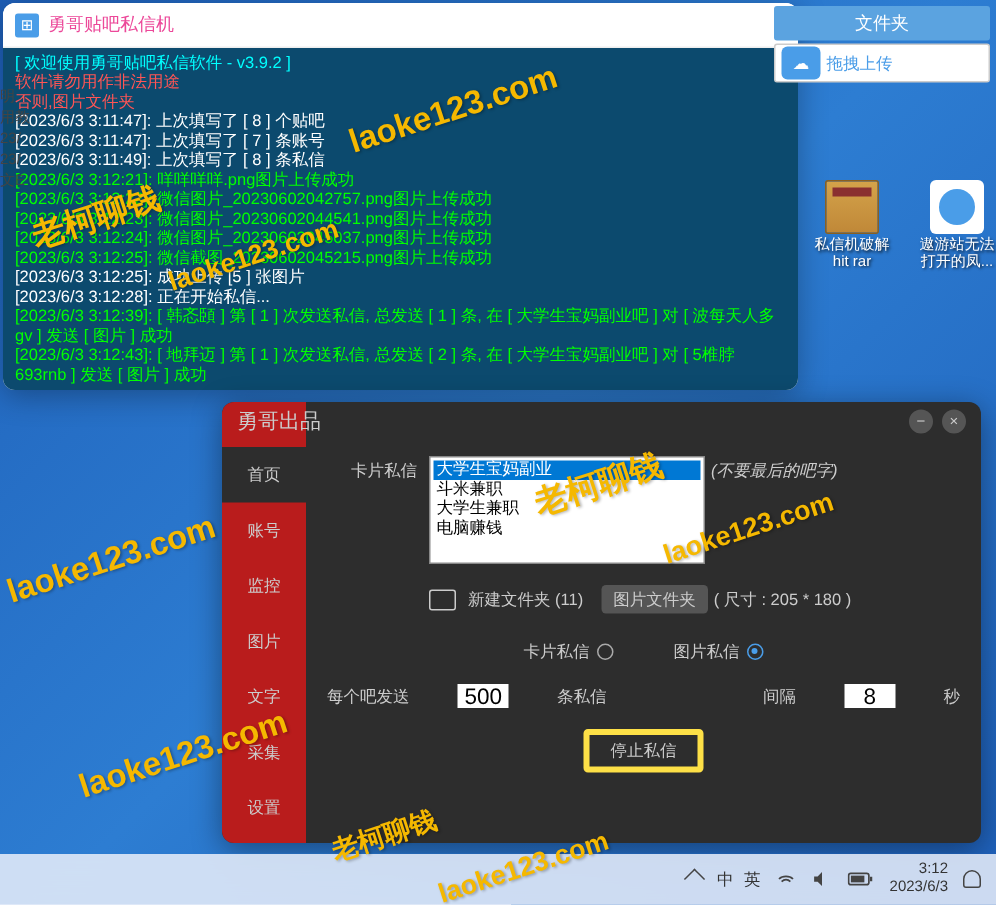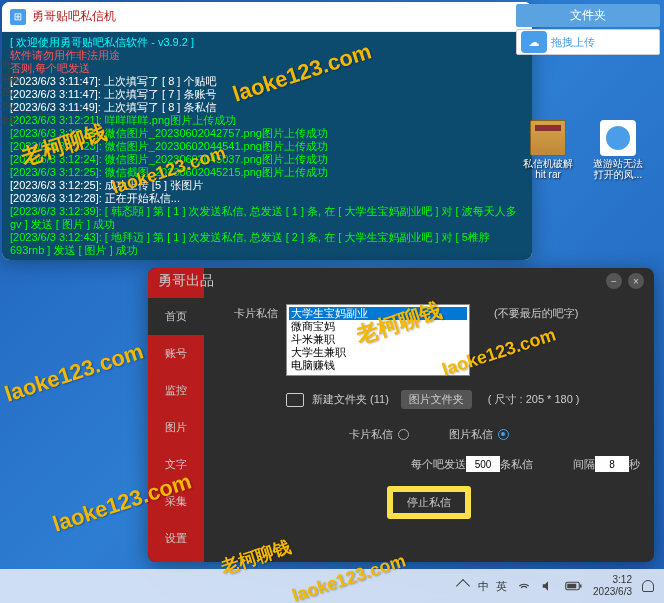--- a/index.html
+++ b/index.html
@@ -1,35 +1,35 @@
 <!DOCTYPE html>
 <html><head>
 <meta charset="utf-8">
 <style>
 * { margin: 0; padding: 0; box-sizing: border-box; font-family: "Microsoft YaHei", sans-serif; }
 body { width: 664px; height: 603px; background: linear-gradient(135deg, #1e5fb8 0%, #2d7dd2 50%, #1e5fb8 100%); position: relative; overflow: hidden; }
 
 .console-window { position: absolute; top: 2px; left: 2px; width: 530px; height: 258px; background: #fff; border-radius: 8px; box-shadow: 0 4px 20px rgba(0,0,0,0.3); overflow: hidden; }
 .console-titlebar { height: 30px; background: #fff; display: flex; align-items: center; padding: 0 8px; border-bottom: 1px solid #eee; }
 .console-icon { width: 16px; height: 16px; background: #4a9de8; border-radius: 2px; margin-right: 6px; display: flex; align-items: center; justify-content: center; color: #fff; font-size: 10px; }
-.console-title { font-size: 12px; color: #b91c1c; }
+.console-title { font-size: 12px; color: #ec4899; }
 .console-body { background: #0c4a6e; height: 228px; padding: 4px 8px; font-family: Consolas, monospace; font-size: 11px; line-height: 13px; overflow: hidden; }
 .line-cyan { color: #00ffff; }
 .line-red { color: #ff5555; }
 .line-green { color: #00ff00; }
 .line-white { color: #ffffff; }
 
 .folder-panel { position: absolute; top: 4px; right: 4px; width: 144px; }
 .folder-header { background: #5ba3e0; color: #fff; font-size: 12px; text-align: center; padding: 3px; border-radius: 2px; margin-bottom: 2px; }
 .folder-upload { background: #fff; height: 26px; display: flex; align-items: center; border: 1px solid #ccc; border-radius: 2px; margin-bottom: 2px; }
 .upload-icon { width: 26px; height: 22px; background: #4a9de8; border-radius: 4px; margin: 0 4px; display: flex; align-items: center; justify-content: center; color: #fff; font-size: 11px; }
 .upload-text { font-size: 11px; color: #4a9de8; }
 .file-header { background: #5ba3e0; color: #fff; font-size: 12px; text-align: center; padding: 3px; border-radius: 2px; }
 
-.desktop-icons { position: absolute; top: 120px; right: 20px; display: flex; gap: 18px; }
+.desktop-icons { position: absolute; top: 120px; right: 0; display: flex; gap: 18px; }
 .desktop-icon { display: flex; flex-direction: column; align-items: center; width: 52px; }
 .di-rar { width: 36px; height: 36px; background: linear-gradient(#d4a34a, #c08838); border: 1px solid #8a6020; border-radius: 2px; position: relative; }
 .di-rar::before { content: ""; position: absolute; top: 4px; left: 4px; right: 4px; height: 6px; background: #8a3030; }
 .di-globe { width: 36px; height: 36px; background: #fff; border-radius: 4px; display: flex; align-items: center; justify-content: center; }
 .di-globe::before { content: ""; width: 24px; height: 24px; background: #4a9de8; border-radius: 50%; }
 .di-label { font-size: 10px; color: #fff; text-align: center; margin-top: 2px; text-shadow: 1px 1px 2px rgba(0,0,0,0.8); line-height: 11px; }
 
 .settings-window { position: absolute; top: 268px; left: 148px; width: 506px; height: 294px; background: #2d2d2d; border-radius: 8px; box-shadow: 0 4px 20px rgba(0,0,0,0.4); display: flex; overflow: hidden; }
 .settings-titlebar { position: absolute; top: 0; left: 0; right: 0; height: 26px; display: flex; align-items: center; justify-content: space-between; padding: 0 10px; }
 .settings-title { color: #ccc; font-size: 14px; }
@@ -37,33 +37,33 @@
 .ctrl-btn { width: 16px; height: 16px; border-radius: 50%; background: #555; color: #ccc; display: flex; align-items: center; justify-content: center; font-size: 10px; cursor: pointer; }
 .settings-sidebar { width: 56px; background: #b91c1c; padding-top: 30px; display: flex; flex-direction: column; }
 .sidebar-item { color: #ccc; font-size: 11px; text-align: center; padding: 11px 0; cursor: pointer; }
 .sidebar-item.active { background: #2d2d2d; }
 .settings-main { flex: 1; padding: 36px 14px 10px; color: #ccc; font-size: 11px; }
 .row { display: flex; align-items: flex-start; margin-bottom: 14px; }
 .row-label { width: 68px; text-align: right; padding-right: 8px; padding-top: 2px; white-space: nowrap; }
 .tieba-list { width: 184px; height: 72px; background: #fff; color: #000; font-size: 11px; padding: 2px; border: 1px solid #888; }
 .tieba-list div { padding: 0 2px; line-height: 13px; }
 .tieba-list .sel { background: #0078d4; color: #fff; }
-.row-hint { margin-left: 24px; color: #ccc; padding-top: 2px; }
+.row-hint { margin-left: 4px; color: #ccc; padding-top: 2px; font-style: italic; }
 .folder-row { display: flex; align-items: center; margin-left: 68px; margin-bottom: 18px; }
 .folder-ico { width: 18px; height: 14px; border: 1.5px solid #ccc; border-radius: 2px; margin-right: 8px; }
 .folder-name { margin-right: 12px; }
-.pic-folder-btn { background: #555; padding: 2px 8px; border-radius: 3px; margin-right: 16px; cursor: pointer; }
+.pic-folder-btn { background: #555; padding: 2px 8px; border-radius: 3px; margin-right: 4px; cursor: pointer; }
 .radio-row { display: flex; justify-content: center; align-items: center; gap: 40px; margin-bottom: 14px; }
 .radio-opt { display: flex; align-items: center; gap: 5px; }
 .radio { width: 11px; height: 11px; border-radius: 50%; border: 1.5px solid #aaa; position: relative; }
 .radio.checked { border-color: #4a9de8; }
 .radio.checked::after { content: ""; position: absolute; top: 2px; left: 2px; width: 4px; height: 4px; background: #4a9de8; border-radius: 50%; }
-.send-row { display: flex; justify-content: flex-end; align-items: center; gap: 0; margin-bottom: 14px; }
-.num-input { width: 34px; height: 16px; background: #fff; color: #000; text-align: center; font-size: 10px; border: none; }
-.stop-btn { display: block; margin: 0 auto; background: #2d2d2d; color: #ccc; border: 6px solid #fde047; padding: 3px 14px; font-size: 11px; border-radius: 3px; cursor: pointer; }
+.send-row { display: flex; justify-content: space-between; align-items: center; gap: 20px; margin-bottom: 14px; }
+.num-input { width: 34px; height: 16px; background: #fff; color: #000; text-align: center; font-size: 15px; border: none; }
+.stop-btn { display: block; margin: 0 auto; background: #2d2d2d; color: #ccc; border: 4px solid #fde047; padding: 3px 14px; font-size: 11px; border-radius: 3px; cursor: pointer; }
 
 .watermark { position: absolute; color: #f5b800; font-weight: bold; pointer-events: none; text-shadow: 1px 1px 2px rgba(0,0,0,0.3); }
 .wm-large { font-size: 22px; }
 .wm-med { font-size: 18px; }
 
 .taskbar { position: absolute; bottom: 0; left: 0; right: 0; height: 34px; background: rgba(235,240,250,0.85); backdrop-filter: blur(10px); display: flex; align-items: center; justify-content: flex-end; padding: 0 10px; gap: 10px; font-size: 11px; color: #333; }
 .tb-item { display: flex; align-items: center; gap: 2px; }
 .tb-ico { width: 14px; height: 14px; }
 .tb-time { text-align: right; line-height: 12px; font-size: 10px; }
 .chevron { width: 10px; height: 10px; border-left: 1.5px solid #444; border-top: 1.5px solid #444; transform: rotate(45deg); }
@@ -75,21 +75,21 @@
 <body>
 
 <div class="console-window">
   <div class="console-titlebar">
     <div class="console-icon">⊞</div>
     <div class="console-title">勇哥贴吧私信机</div>
   </div>
   <div class="console-body" id="console-body">
       <div class="line-cyan">[ 欢迎使用勇哥贴吧私信软件 - v3.9.2 ]</div>
       <div class="line-red">软件请勿用作非法用途</div>
-      <div class="line-red">否则,每个吧发送</div>
+      <div class="line-red">否则,图片文件夹</div>
       <div class="line-white">[2023/6/3 3:11:47]: 上次填写了 [ 8 ] 个贴吧</div>
       <div class="line-white">[2023/6/3 3:11:47]: 上次填写了 [ 7 ] 条账号</div>
       <div class="line-white">[2023/6/3 3:11:49]: 上次填写了 [ 8 ] 条私信</div>
       <div class="line-green">[2023/6/3 3:12:21]: 咩咩咩咩.png图片上传成功</div>
       <div class="line-green">[2023/6/3 3:12:22]: 微信图片_20230602042757.png图片上传成功</div>
       <div class="line-green">[2023/6/3 3:12:23]: 微信图片_20230602044541.png图片上传成功</div>
       <div class="line-green">[2023/6/3 3:12:24]: 微信图片_20230602045037.png图片上传成功</div>
       <div class="line-green">[2023/6/3 3:12:25]: 微信截图_20230602045215.png图片上传成功</div>
       <div class="line-white">[2023/6/3 3:12:25]: 成功上传 [5 ] 张图片</div>
       <div class="line-white">[2023/6/3 3:12:28]: 正在开始私信...</div>
@@ -133,21 +133,20 @@
       <div class="sidebar-item">图片</div>
       <div class="sidebar-item">文字</div>
       <div class="sidebar-item">采集</div>
       <div class="sidebar-item">设置</div>
     </div>
   <div class="settings-main">
     <div class="row">
       <div class="row-label">卡片私信</div>
       <div class="tieba-list" id="tieba-list">
           <div class="sel">大学生宝妈副业</div>
-          <div>微商宝妈</div>
           <div>斗米兼职</div>
           <div>大学生兼职</div>
           <div>电脑赚钱</div>
         </div>
       <div class="row-hint">(不要最后的吧字)</div>
     </div>
     <div class="folder-row">
       <div class="folder-ico"></div>
       <div class="folder-name">新建文件夹 (11)</div>
       <div class="pic-folder-btn">图片文件夹</div>

